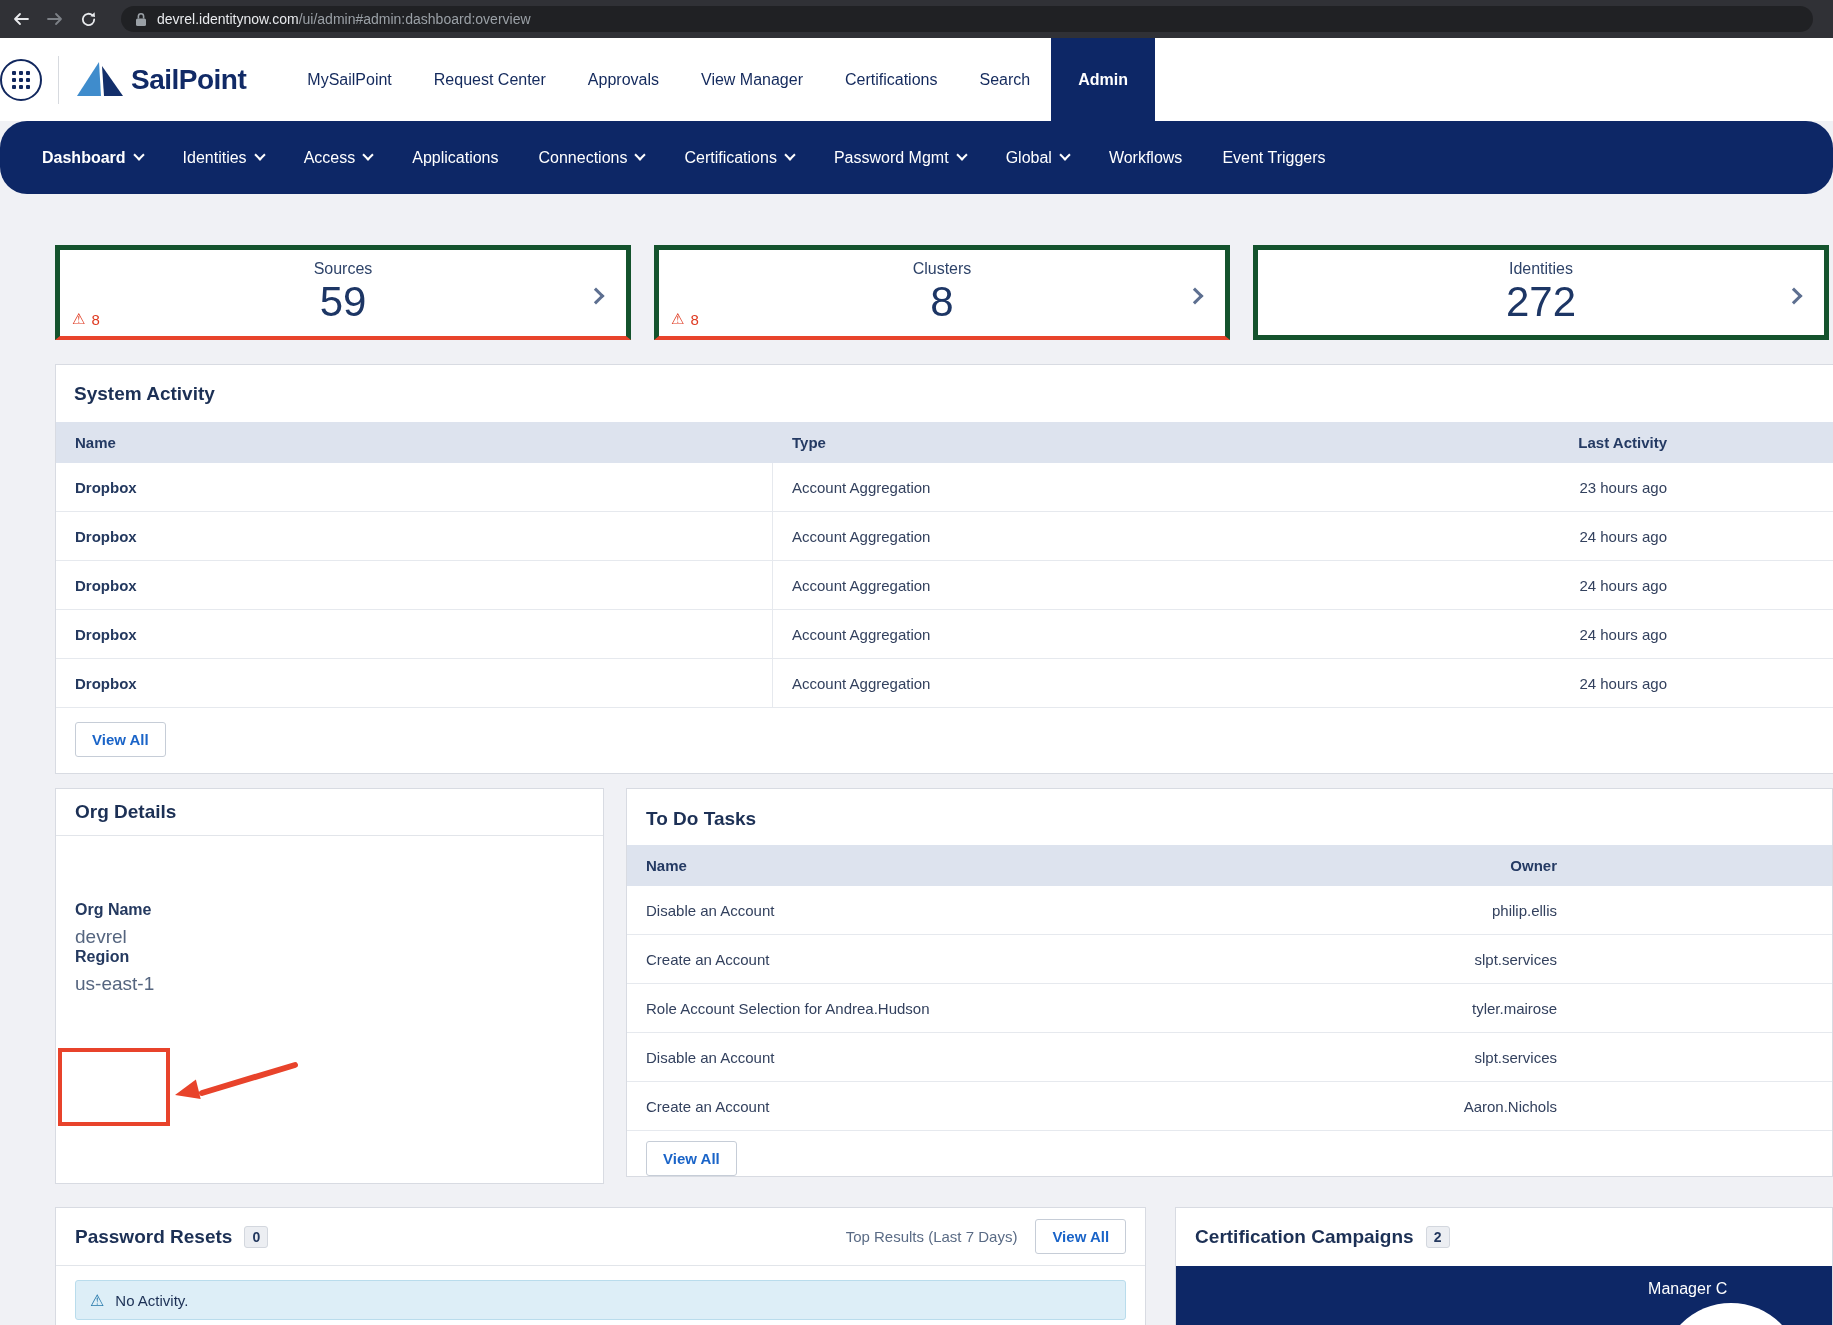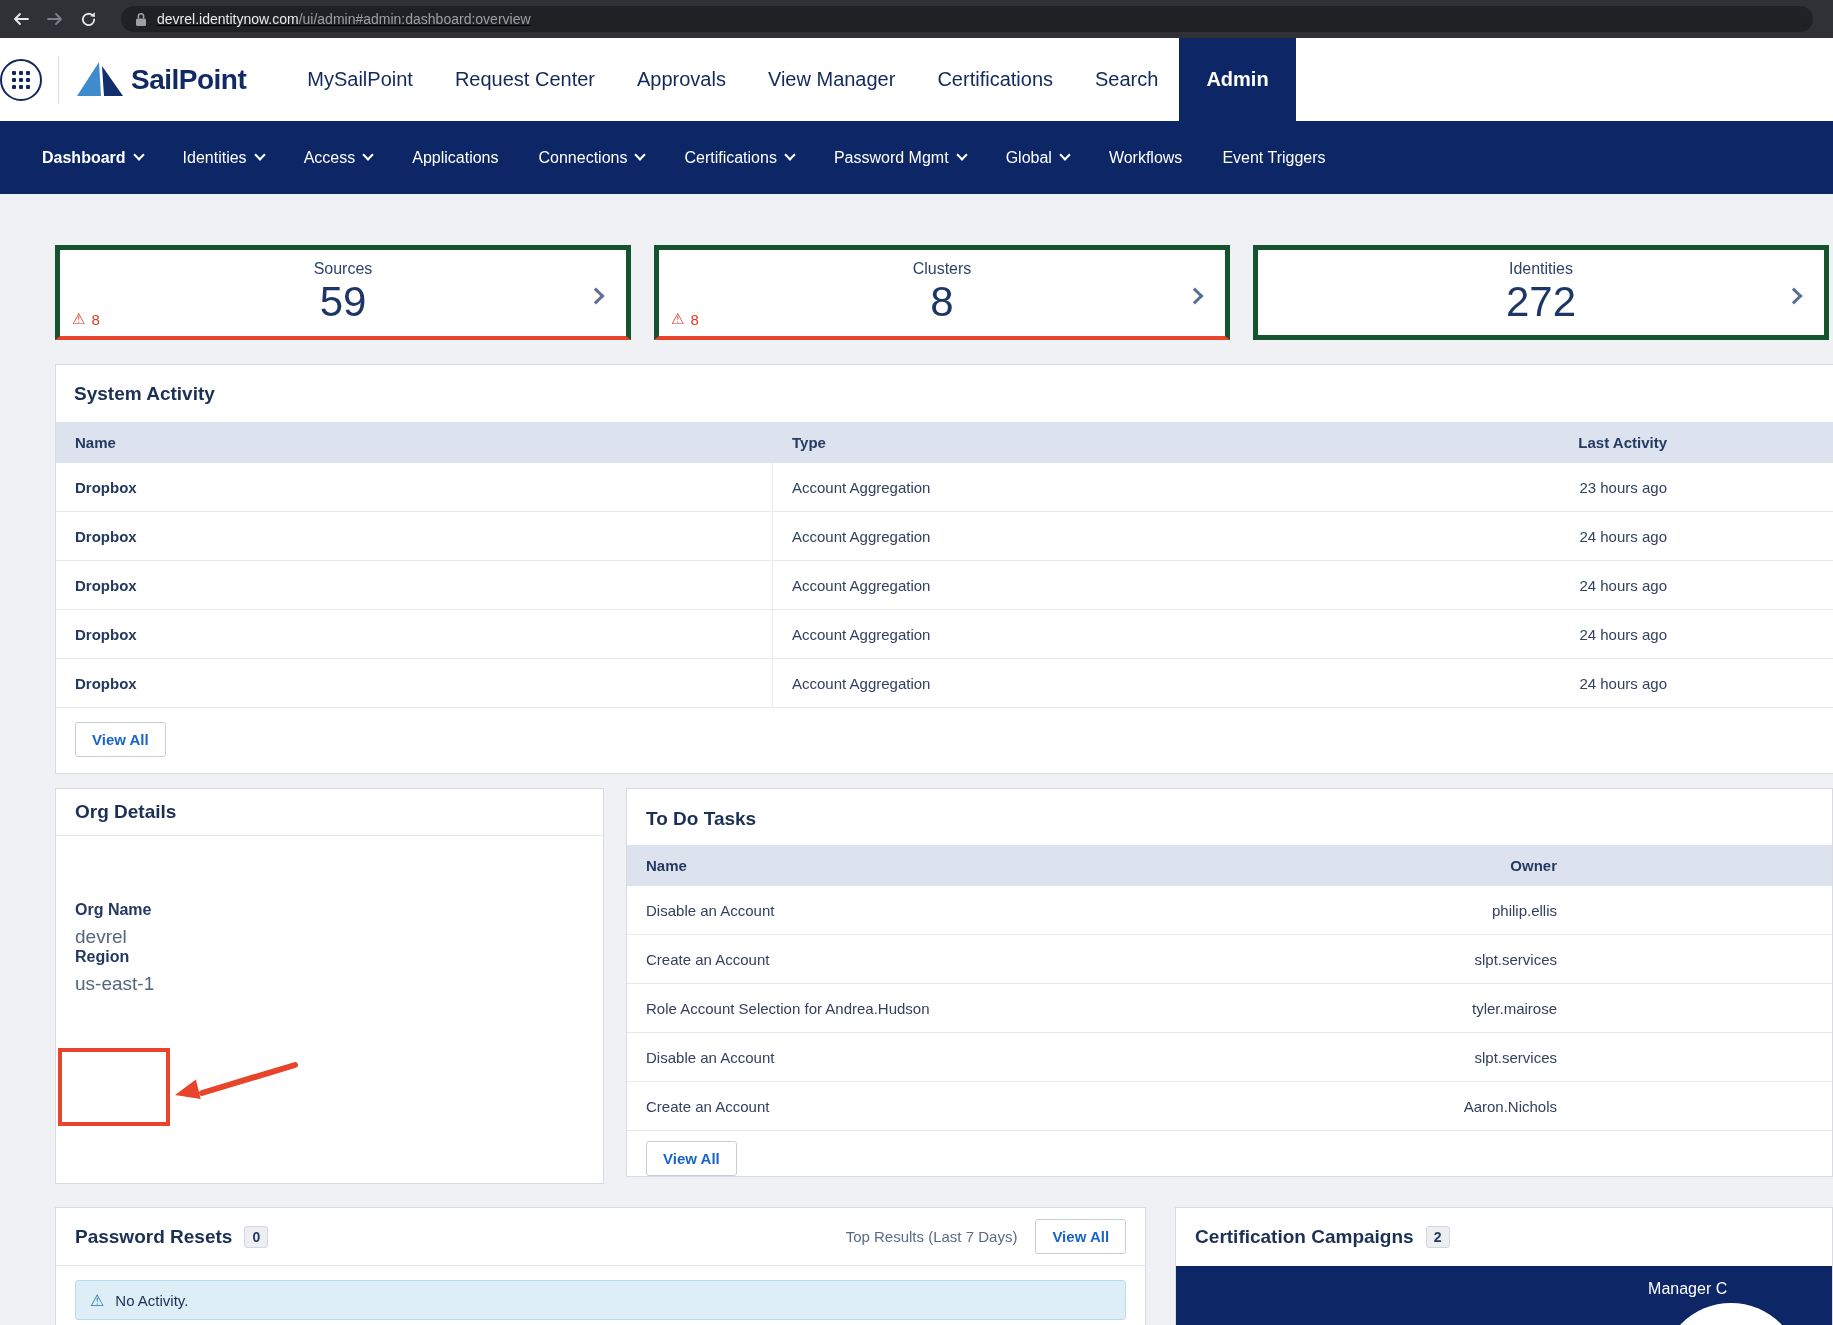--- a/index.html
+++ b/index.html
@@ -8,38 +8,38 @@
     font-family:"Liberation Sans", sans-serif;
     background:#f0f1f5;
     overflow:hidden;
     position:relative;
   }
   .viewport { width:1833px; height:1325px; overflow:hidden; position:relative; }
 
   
   .browser-bar { height:38px; background:#303136; display:flex; align-items:center; padding:0 12px; gap:16px; }
   .nav-btn { display:flex; align-items:center; cursor:pointer; }
-  .url-pill { flex:1; height:26px; background:#202124; border-radius:13px; display:flex; align-items:center; padding:0 14px; gap:10px; margin:0 8px; cursor:text;text-decoration:underline; }
+  .url-pill { flex:1; height:26px; background:#202124; border-radius:13px; display:flex; align-items:center; padding:0 14px; gap:10px; margin:0 8px; cursor:text; }
   .url-text { font-size:14px; display:flex; align-items:center; }
   .url-host { color:#e8eaed; }
   .url-path { color:#9aa0a6; }
 
   
   .topnav { height:83px; background:#ffffff; display:flex; align-items:center; }
   .waffle { width:42px; height:42px; border:2px solid #11275e; border-radius:50%; display:grid; place-items:center; cursor:pointer; flex:none; }
   .waffle-grid { display:grid; grid-template-columns:repeat(3,4px); gap:3px; }
   .waffle-grid i { width:4px; height:4px; background:#11275e; border-radius:1px; }
   .topnav-divider { width:1px; height:48px; background:#d7dadf; margin:0 18px 0 16px; flex:none; }
   .logo { display:flex; align-items:center; gap:8px; margin-right:40px; cursor:pointer; flex:none; }
   .logo-text { font-size:28px; font-weight:bold; color:#112a66; letter-spacing:-0.5px; }
-  .topnav-item { font-size:20px; color:#13295c; padding:0 21px; height:100%; display:flex; align-items:center; cursor:pointer; white-space:nowrap; }
+  .topnav-item { font-size:16px; color:#13295c; padding:0 21px; height:100%; display:flex; align-items:center; cursor:pointer; white-space:nowrap; }
   .topnav-item.active { background:#0d2766; color:#fff; font-weight:bold; padding:0 27px; }
 
   
-  .subnav { height:73px; background:#0d2766; display:flex; align-items:center; padding-left:22px; }
+  .subnav { height:73px; background:#0d2766; display:flex; align-items:center; padding-left:22px;border-radius:27px; }
   .subnav-item { color:#fff; font-size:16px; padding:0 20px; display:flex; align-items:center; cursor:pointer; white-space:nowrap; }
   .subnav-item.active { font-weight:bold; }
   .chev { width:8px; height:8px; border-right:2px solid #fff; border-bottom:2px solid #fff; transform:rotate(45deg); margin-left:9px; margin-top:-5px; }
 
   
   .main { padding:51px 0 0 55px; }
   .panel { background:#fff; border:1px solid #d8dbe2; }
   .panel-title { font-size:19px; font-weight:bold; color:#1c3055; }
 
   

